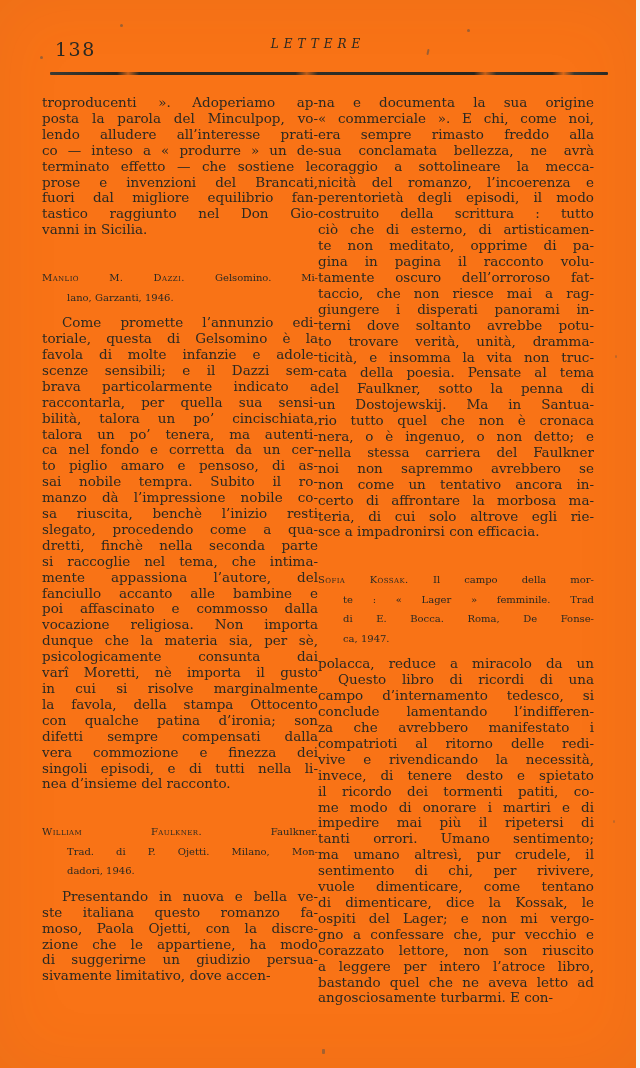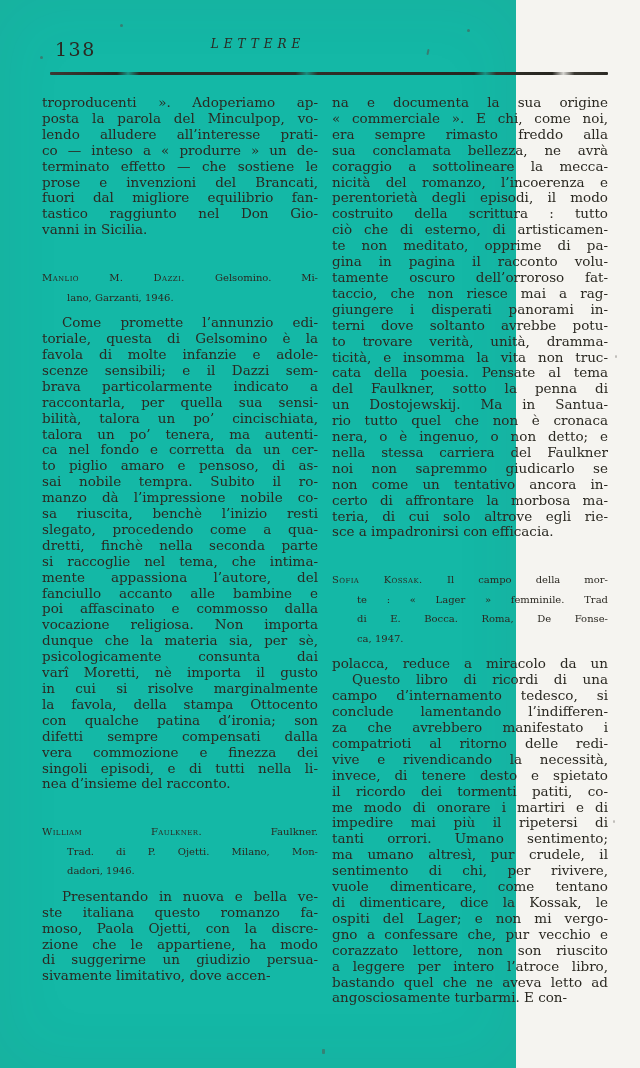--- a/index.html
+++ b/index.html
@@ -4,22 +4,22 @@
 <style>
   html,body{margin:0;padding:0;}
   body{
     width:640px;height:1068px;
     background:#f5f4f0;
     font-family:"DejaVu Serif", serif;
     color:#2b2922;
     overflow:hidden;
   }
   .page{
-    position:relative;width:516px;height:1068px;
-    background:#14b8a6;
+    position:relative;width:636px;height:1068px;
+    background:#f97316;
     box-shadow:inset 0 0 70px rgba(80,75,60,0.07);
   }
   .pagenum{
     position:absolute;left:55px;top:38px;
     font-size:19px;letter-spacing:1.5px;
   }
   .journal-title{
     position:absolute;left:0;right:0;top:37px;
     text-align:center;
     font-style:italic;font-size:12px;letter-spacing:5px;
@@ -28,21 +28,21 @@
     position:absolute;left:50px;top:72px;width:558px;height:2.6px;
     background:linear-gradient(90deg,
       #3c3a33 0%, #26251f 12%, rgba(40,38,32,.25) 14%, #2b2a24 16%,
       #2b2a24 44%, rgba(40,38,32,.3) 46%, #302e27 48%, #26251f 76%,
       rgba(40,38,32,.25) 78%, #33312a 80%, #26251f 90%,
       rgba(40,38,32,.15) 92%, #3a3831 94%, #2b2a24 100%);
     border-radius:1px;
   }
   .columns{
     position:absolute;top:95px;left:42px;width:566px;
-    display:flex;gap:14px;
+    display:flex;
   }
   .col{width:276px;}
   .line{
     font-size:13.5px;line-height:15.9px;
     text-align:justify;text-align-last:justify;
     white-space:normal;overflow:hidden;
   }
   .line.last{text-align-last:auto;}
   .line.ind{text-indent:20px;}
   .heading{margin:30px 0 8px;}
@@ -144,21 +144,21 @@
           <div class="line"><span>giungere i disperati panorami in-</span></div>
           <div class="line"><span>terni dove soltanto avrebbe potu-</span></div>
           <div class="line"><span>to trovare verità, unità, dramma-</span></div>
           <div class="line"><span>ticità, e insomma la vita non truc-</span></div>
           <div class="line"><span>cata della poesia. Pensate al tema</span></div>
           <div class="line"><span>del Faulkner, sotto la penna di</span></div>
           <div class="line"><span>un Dostojewskij. Ma in </span><span class="i">Santua-</span></div>
           <div class="line"><span class="i">rio</span><span> tutto quel che non è cronaca</span></div>
           <div class="line"><span>nera, o è ingenuo, o non detto; e</span></div>
           <div class="line"><span>nella stessa carriera del Faulkner</span></div>
-          <div class="line"><span>noi non sapremmo giudicarlo se</span></div>
+          <div class="line"><span>noi non sapremmo avrebbero se</span></div>
           <div class="line"><span>non come un tentativo ancora in-</span></div>
           <div class="line"><span>certo di affrontare la morbosa ma-</span></div>
           <div class="line"><span>teria, di cui solo altrove egli rie-</span></div>
           <div class="line last"><span>sce a impadronirsi con efficacia.</span></div>
         </div>
         <div class="block heading">
           <div class="line"><span class="sc">Sofia Kossak. </span><span class="i">Il campo della mor-</span></div>
           <div class="line hang"><span class="i">te : « Lager » femminile.</span><span> Trad</span></div>
           <div class="line hang"><span>di E. Bocca. Roma, De Fonse-</span></div>
           <div class="line last hang"><span>ca, 1947.</span></div>

